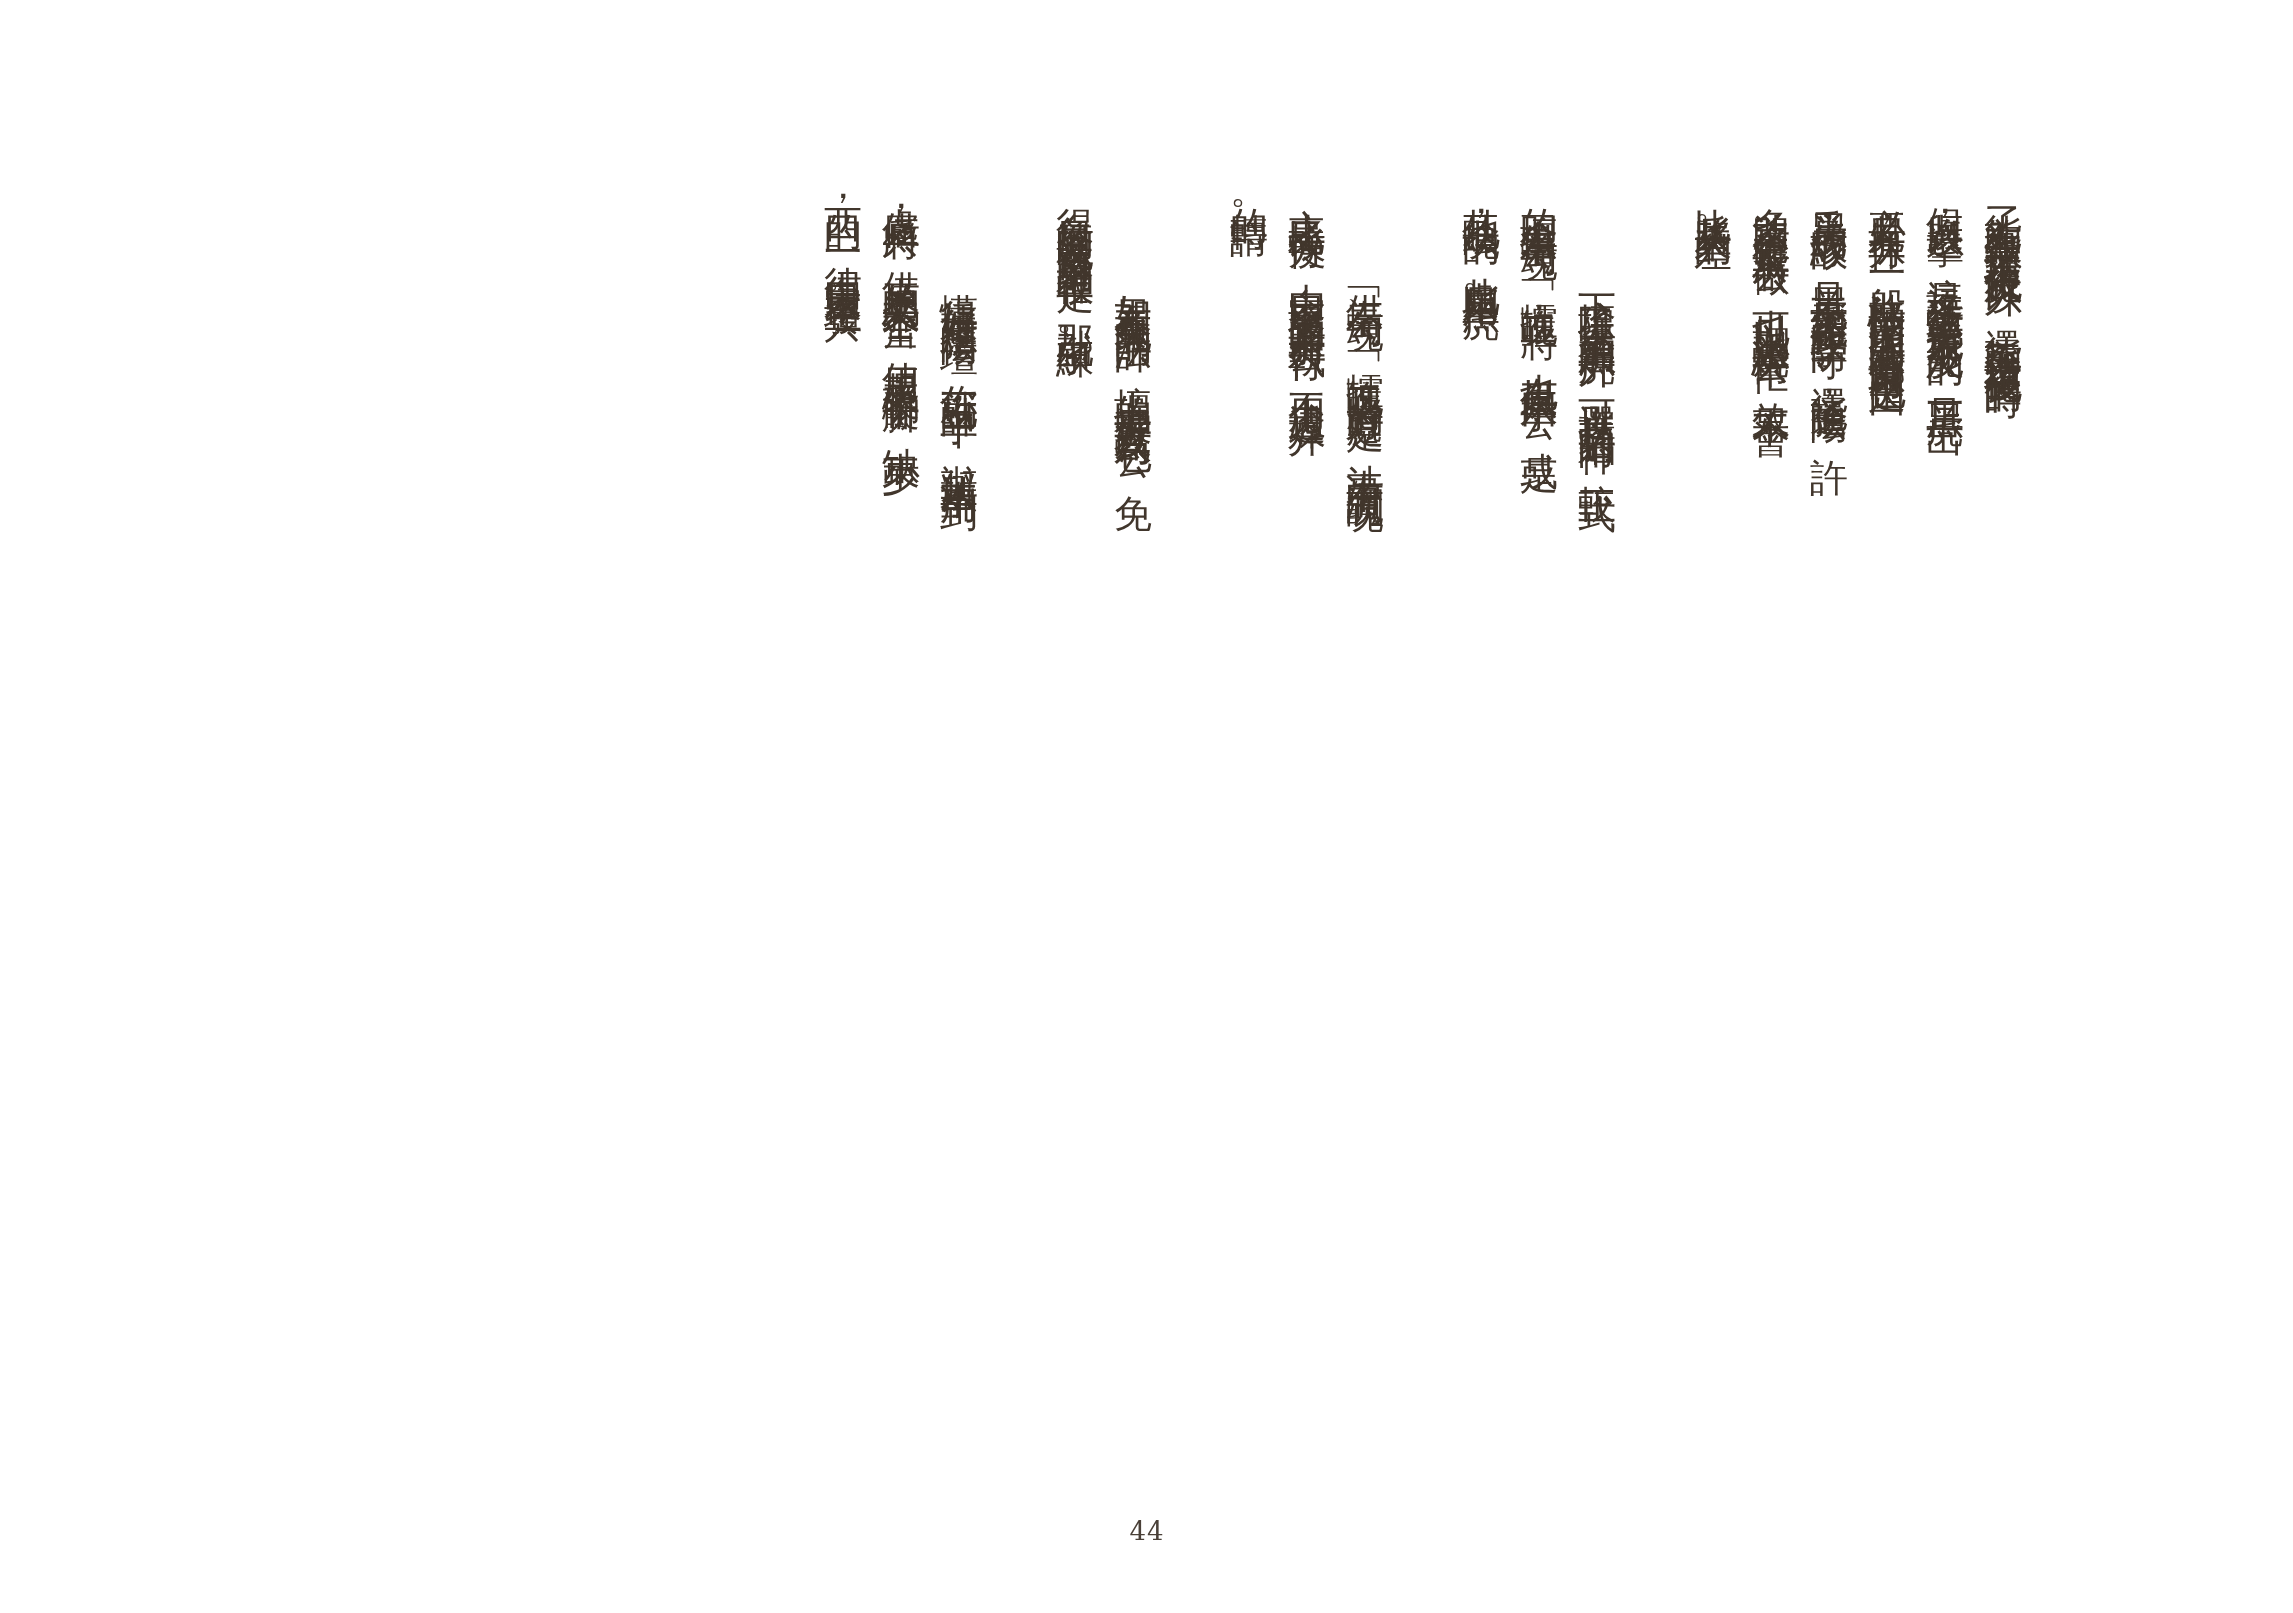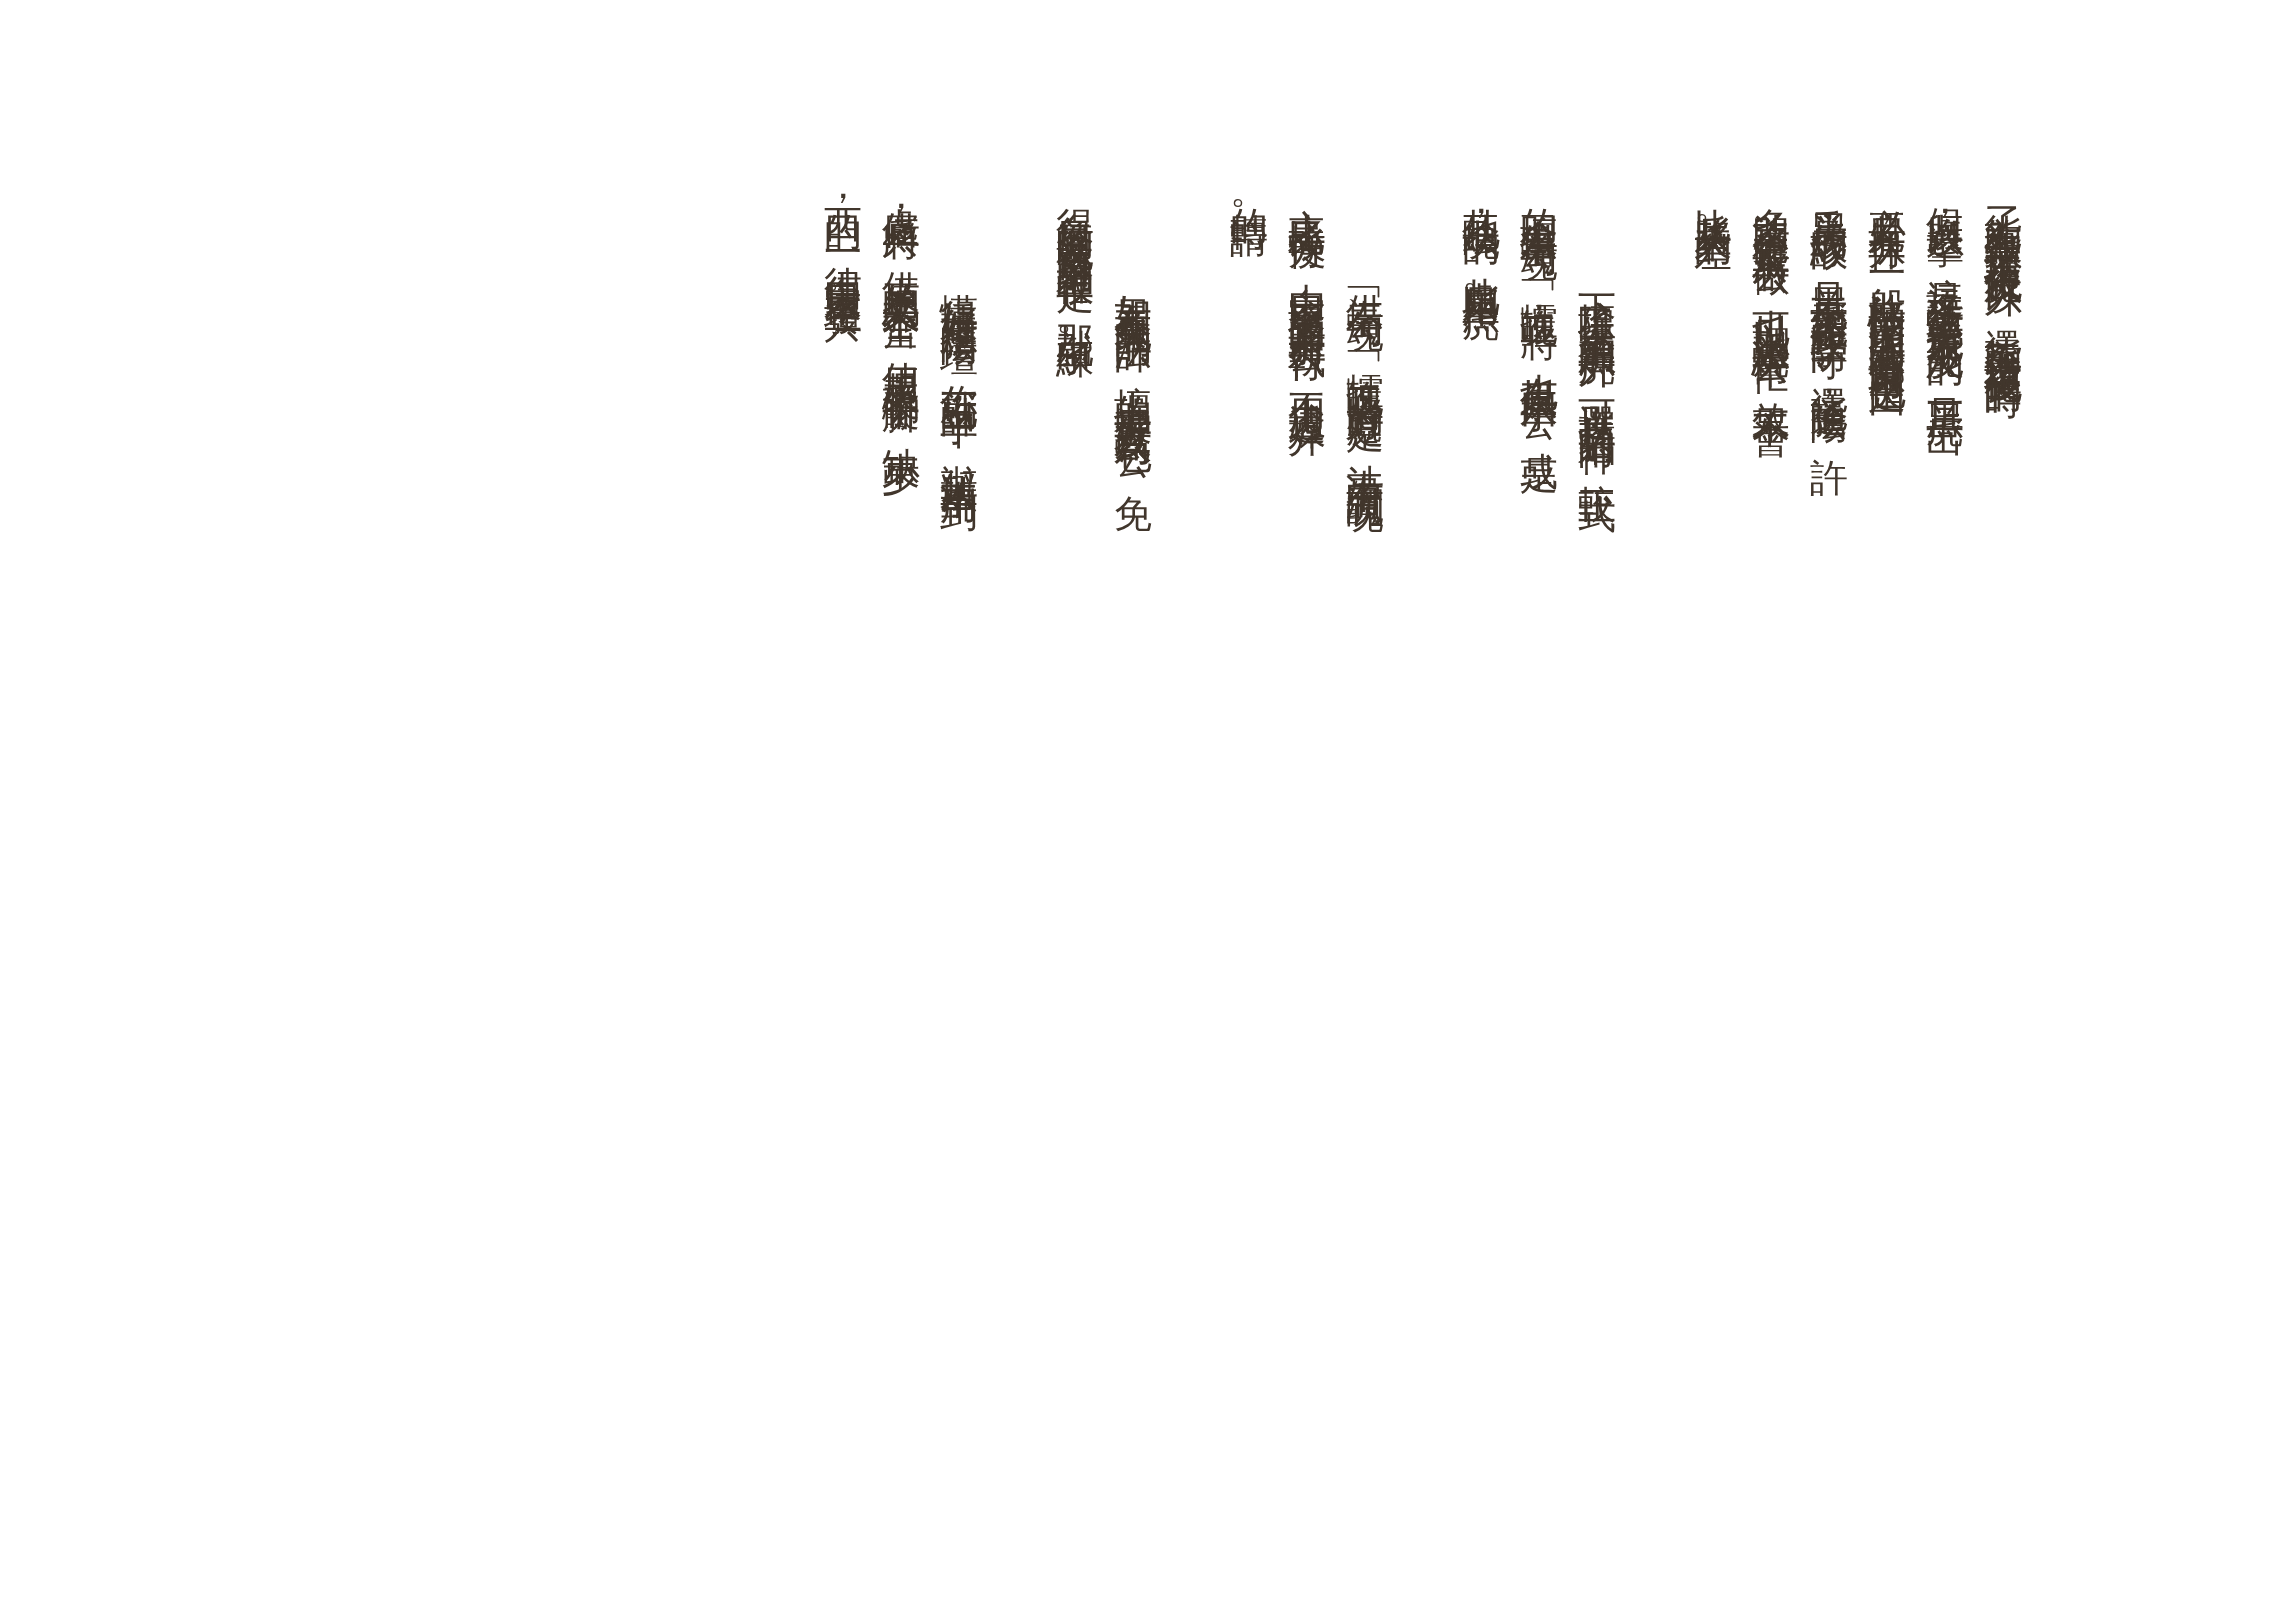--- a/index.html
+++ b/index.html
@@ -86,15 +86,16 @@
     <div class="vcol">的轉請。</div>
     <div class="vcol"></div>
     <div class="vcol">　　如果有養鬼的的法師，壇上的主神最好改爲「包公」，免</div>
     <div class="vcol">得自養的陰魂被自身的主神收走，那就白練了。</div>
     <div class="vcol"></div>
     <div class="vcol">　　懂得好好應用陰陽壇，你就出師一半了，辦起法事不用到</div>
     <div class="vcol">處借兵將，借來的兵馬又不齊全，使用起來礙手礙腳，缺東少</div>
     <div class="vcol">西的，一律由自家本壇發兵。</div>
   </div>
 
+  <div class="page-number">44</div>
 
 </div>
 
 
 </body></html>

